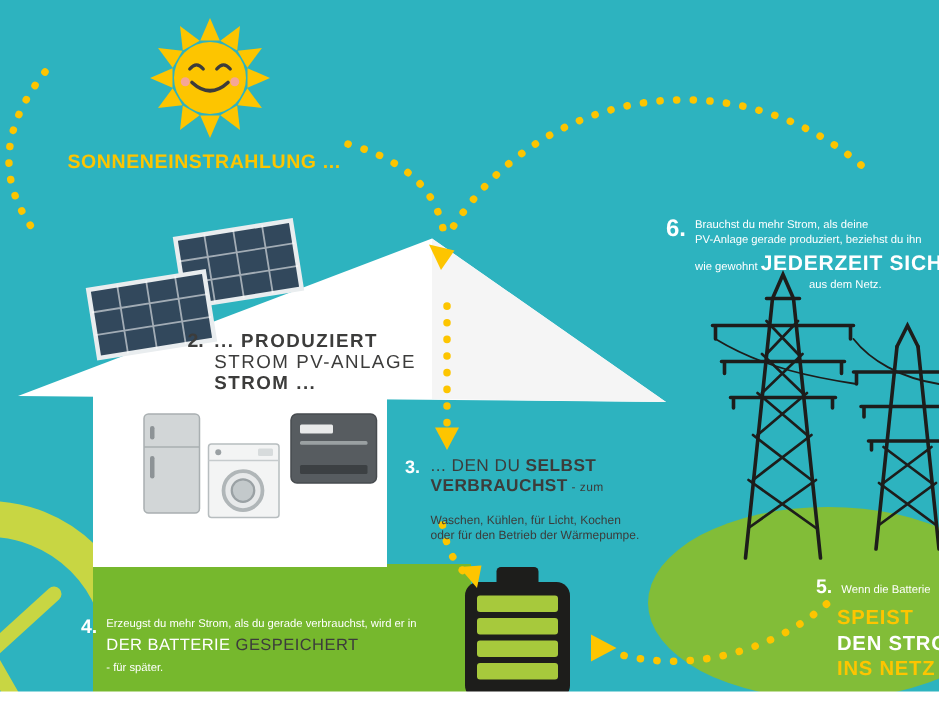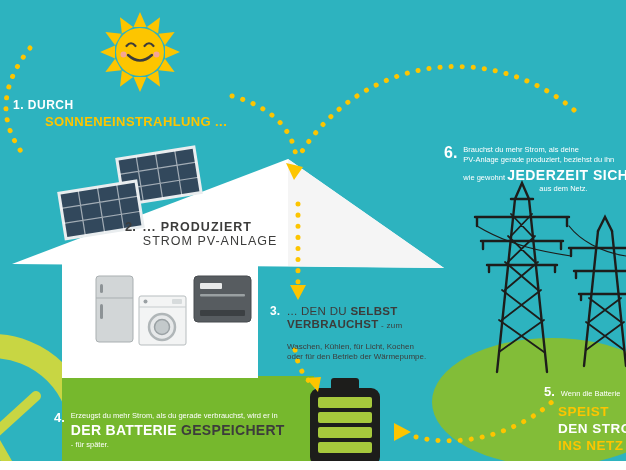--- a/index.html
+++ b/index.html
@@ -23,21 +23,21 @@
   
   .s3{left:270px;top:305px;display:flex;}
   .s3 .num{font-size:12px;font-weight:700;color:#fff;margin-right:7px;}
   .s3 .big{font-size:11.5px;color:#3c3c3b;letter-spacing:.3px;line-height:13px;}
   .s3 .tiny{font-size:8px;color:#3c3c3b;line-height:10px;}
   .s3 .gap{margin-top:11px;}
   
   .s4{left:54px;top:411px;display:flex;}
   .s4 .num{font-size:13px;font-weight:700;color:#fff;margin-right:6px;}
   .s4 .sm{color:#fff;line-height:10px;}
-  .s4 .big{font-size:14px;font-weight:700;letter-spacing:.3px;line-height:15px;margin:2px 0;}
+  .s4 .big{font-size:11px;font-weight:400;letter-spacing:.3px;line-height:15px;margin:2px 0;}
   
   .s5{left:544px;top:382px;width:220px;}
   .s5 .head .num{font-size:13px;font-weight:700;color:#fff;margin-right:6px;}
   .s5 .head .sm{color:#fff;}
   .s5 .bigs{margin-left:14px;margin-top:3px;}
   .s5 .bigs div{font-size:13.5px;font-weight:700;letter-spacing:.5px;line-height:17px;}
   
   .s6{left:444px;top:145px;display:flex;}
   .s6 .num{font-size:16px;font-weight:700;color:#fff;margin-right:6px;line-height:1;}
   .s6 .sm{color:#fff;line-height:9.5px;}
@@ -166,32 +166,29 @@
       <polygon points="294,180 286,163 303,167"></polygon>
       <polygon points="298,300 290,285 306,285"></polygon>
       <polygon points="318,392 306,378 321,377"></polygon>
       <polygon points="411,432 394,423 394,441"></polygon>
     </g>
 
     <rect x="0" y="461" width="626" height="9" fill="#ffffff"></rect>
   </svg>
 
   <div class="txt s1">
-    <div class="l1">
-      <span>1.</span>
-      <span>DURCH</span>
-    </div>
     <div class="l2">SONNENEINSTRAHLUNG ...</div>
   </div>
 
   <div class="txt s2">
     <div class="num">2.</div>
     <div>
       <div class="ln b">... PRODUZIERT</div>
       <div class="ln">STROM PV-ANLAGE</div>
+      <div class="ln b">STROM ...</div>
     </div>
   </div>
 
   <div class="txt s3">
     <div class="num">3.</div>
     <div>
       <div class="big"><span>... DEN DU </span><span class="b">SELBST</span></div>
       <div class="big"><span class="b">VERBRAUCHST</span><span class="tiny"> - zum</span></div>
       <div class="tiny gap">Waschen, Kühlen, für Licht, Kochen</div>
       <div class="tiny">oder für den Betrieb der Wärmepumpe.</div>

